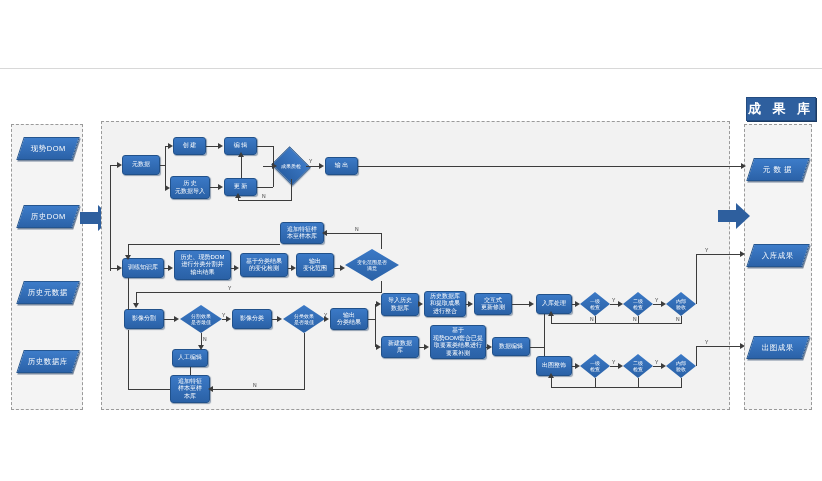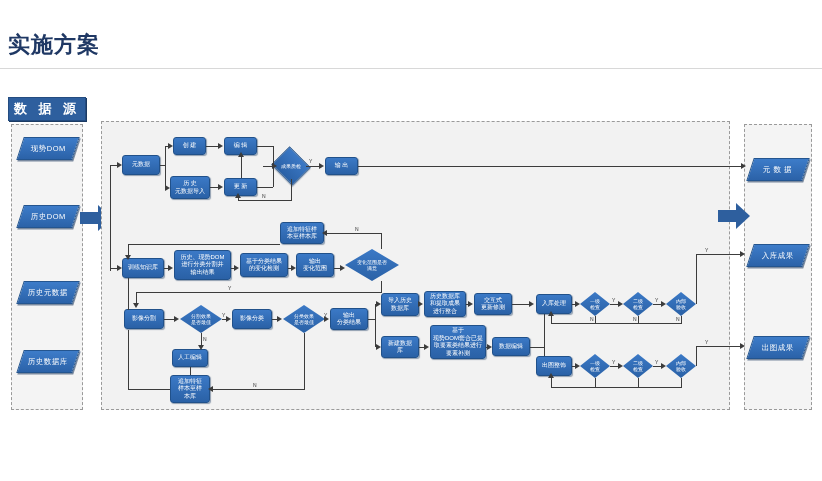--- a/index.html
+++ b/index.html
@@ -62,24 +62,22 @@
   .bigarrow .stem{position:absolute;left:0;top:7px;width:20px;height:12px;background:#2e5f9e;}
   .bigarrow .head{position:absolute;left:18px;top:0;width:0;height:0;
                   border-top:13px solid transparent;border-bottom:13px solid transparent;
                   border-left:14px solid #2e5f9e;}
 </style>
 </head>
 <body>
 
 <div id="root">
 
-  <div class="page-title">实施方案</div>
   <div class="title-rule"></div>
 
-  <div class="panel-head" style="left:8px;top:97px;width:76px;height:22px;">数 据 源</div>
   <div class="panel-body" style="left:11px;top:124px;width:70px;height:284px;"></div>
 
   <div class="para" style="left:20px;top:137px;width:54px;height:21px;">
     <span>现势DOM</span>
     </div>
   <div class="para" style="left:20px;top:205px;width:54px;height:21px;">
     <span>历史DOM</span>
     </div>
   <div class="para" style="left:20px;top:281px;width:54px;height:21px;">
     <span>历史元数据</span>
@@ -88,20 +86,21 @@
     <span>历史数据库</span>
     </div>
 
   <div class="bigarrow" style="left:80px;top:205px;width:34px;height:26px;">
     <div class="stem"></div>
       <div class="head"></div>
   </div>
 
   <div class="main-body" style="left:101px;top:121px;width:627px;height:287px;"></div>
 
+  <div class="panel-head" style="left:746px;top:97px;width:68px;height:22px;">成 果 库</div>
   <div class="panel-body" style="left:744px;top:124px;width:66px;height:284px;"></div>
 
   <div class="para" style="left:750px;top:158px;width:54px;height:21px;">
     <span>元 数 据</span>
     </div>
   <div class="para" style="left:750px;top:244px;width:54px;height:21px;">
     <span>入库成果</span>
     </div>
   <div class="para" style="left:750px;top:336px;width:54px;height:21px;">
     <span>出图成果</span>

